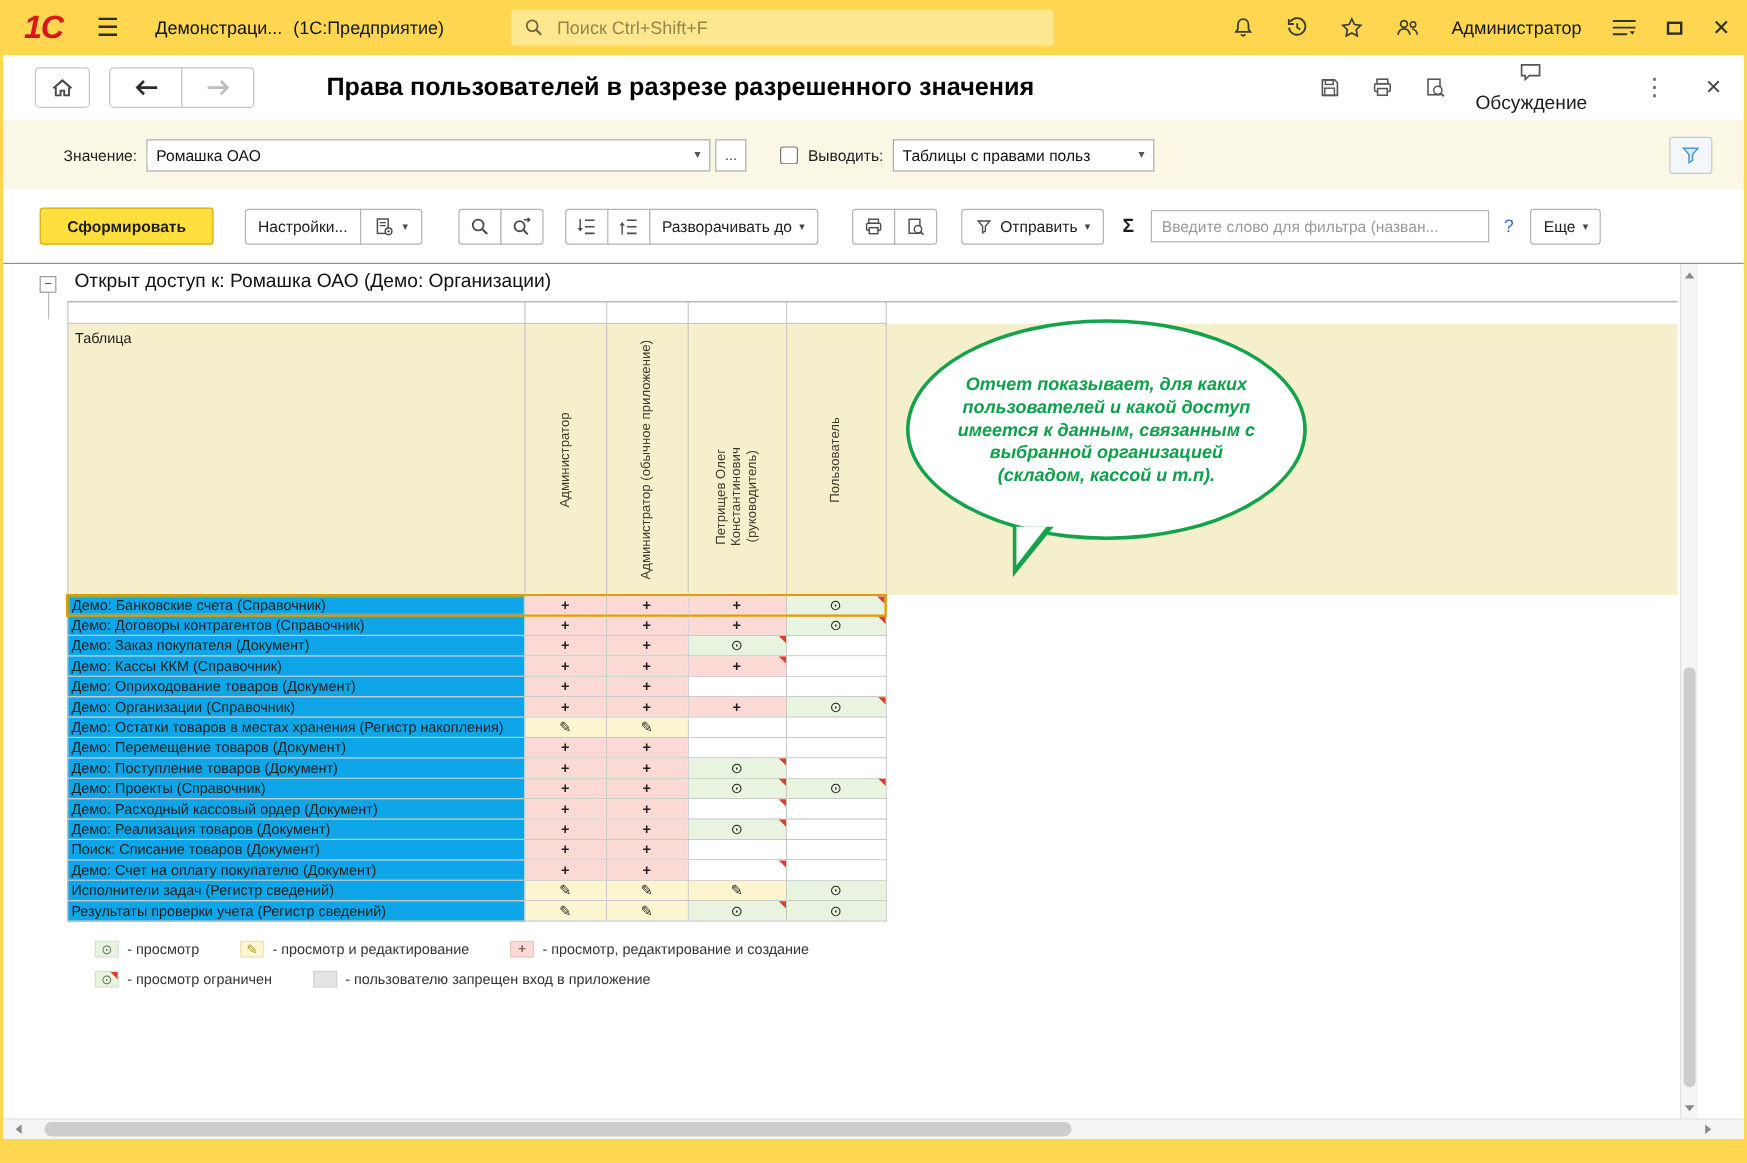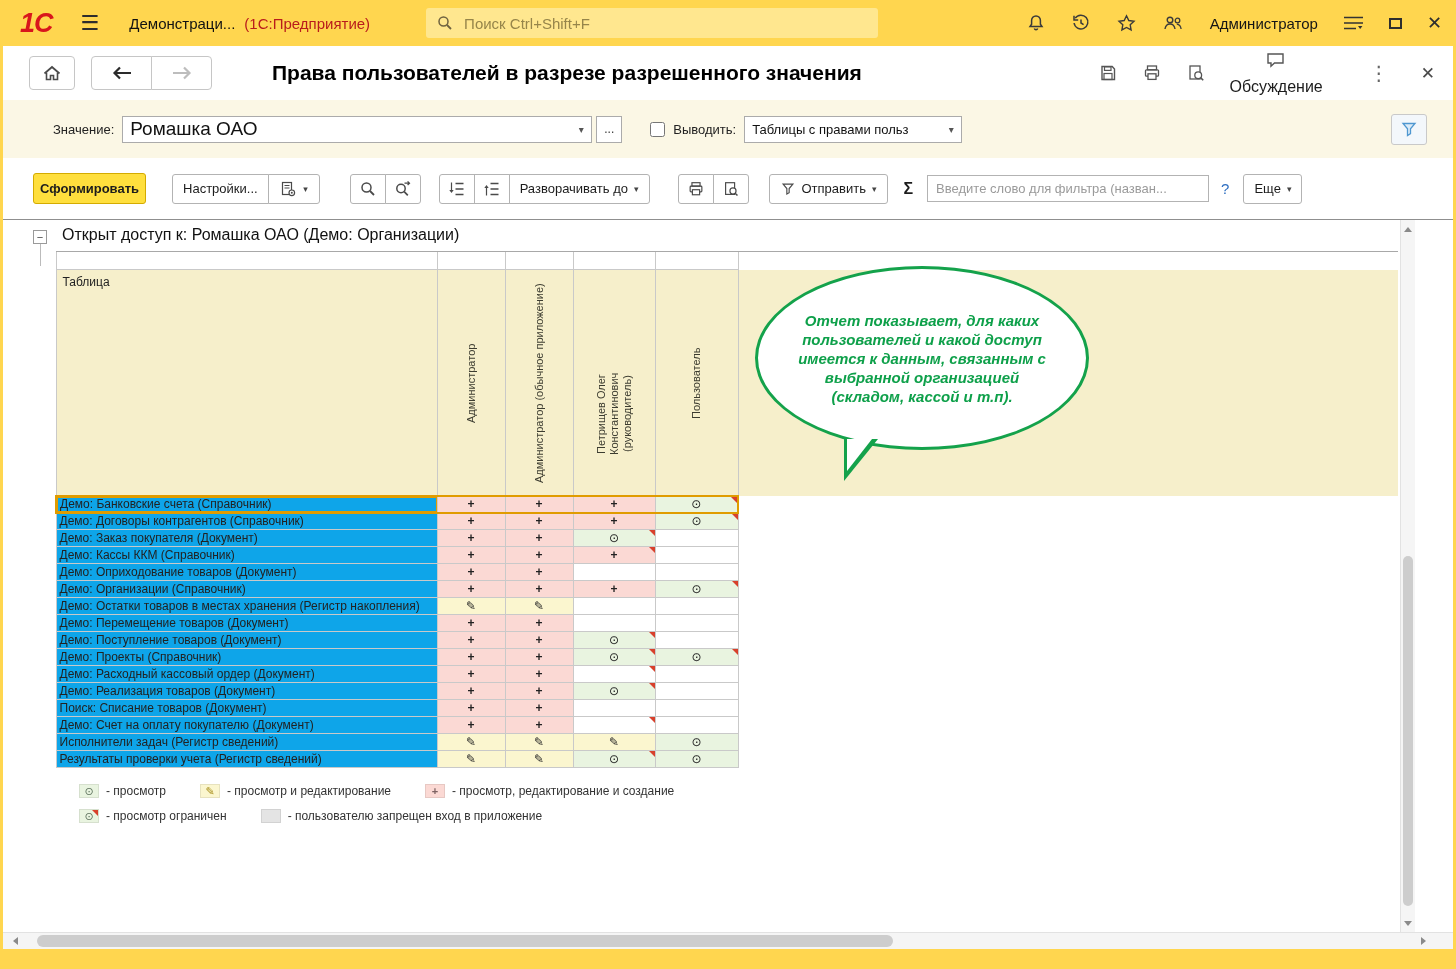--- a/index.html
+++ b/index.html
@@ -6,21 +6,21 @@
             font-family:"Liberation Sans","DejaVu Sans",sans-serif;}
   *{box-sizing:border-box;}
   svg{display:block;}
 
   
   .topbar{position:absolute;top:0;left:0;width:1456px;height:46px;background:#ffd64f;
           display:flex;align-items:center;padding:0 14px;}
   .logo{font-size:27px;font-weight:bold;font-style:italic;color:#d9161c;letter-spacing:-1px;margin-left:6px;}
   .hamburger{margin-left:28px;font-size:21px;color:#2d2d2d;cursor:pointer;}
   .app-title{margin-left:30px;font-size:15px;color:#111;}
-  .app-suffix{margin-left:9px;font-size:15px;color:#b91c1c;}
+  .app-suffix{margin-left:9px;font-size:15px;color:#0f172a;}
   .search{margin-left:56px;width:452px;height:30px;background:#ffe78f;border-radius:3px;
           display:flex;align-items:center;padding:0 10px;gap:8px;}
   .search input{flex:1;border:none;outline:none;background:transparent;font-size:15px;color:#6b5d2c;}
   .search input::placeholder{color:#96854a;}
   .top-right{margin-left:auto;display:flex;align-items:center;gap:25px;}
   .user-name{font-size:15px;color:#151515;}
   .maxbox{width:13px;height:11px;border:2px solid #2e2e2e;}
   .x-btn{font-size:18px;color:#2e2e2e;line-height:1;cursor:pointer;}
 
   
@@ -39,42 +39,42 @@
   .hdr-icons{margin-left:auto;display:flex;align-items:center;gap:24px;}
   .chat-item{display:flex;align-items:center;gap:8px;flex-direction:column;}
   .chat-label{font-size:16px;color:#1c1c1c;}
   .dots{font-size:20px;color:#666;margin-left:22px;line-height:1;}
   .win-close{font-size:17px;color:#4a4a4a;margin-left:8px;}
 
   
   .param-row{height:58px;background:#fbf7e5;display:flex;align-items:center;padding:0 26px 0 50px;}
   .p-label{font-size:13px;color:#222;margin-right:8px;white-space:nowrap;}
   .combo{display:flex;align-items:center;width:470px;height:27px;border:1px solid #ababab;background:#fff;}
-  .combo input{flex:1;border:none;outline:none;font-size:19px;padding:0 7px;color:#111;}
+  .combo input{flex:1;border:none;outline:none;font-size:13px;padding:0 7px;color:#111;}
   .combo .arrow,.select .arrow{width:20px;text-align:center;color:#555;font-size:10px;}
   .more-btn{width:26px;height:27px;border:1px solid #ababab;background:#fff;font-size:12px;color:#333;
             display:flex;align-items:center;justify-content:center;margin-left:4px;cursor:pointer;}
   .chk{width:15px;height:15px;margin:0 8px 0 28px;accent-color:#fff;}
   .select{display:flex;align-items:center;width:218px;height:27px;border:1px solid #ababab;background:#fff;}
   .select .sel-text{flex:1;font-size:13px;color:#111;padding:0 7px;white-space:nowrap;overflow:hidden;}
   .filter-btn{margin-left:auto;width:36px;height:31px;border:1px solid #c9c9c9;border-radius:3px;
               background:#f3f7fb;display:flex;align-items:center;justify-content:center;cursor:pointer;}
 
   
   .toolbar-row{height:62px;background:#fff;display:flex;align-items:center;padding:0 16px 0 30px;
                border-bottom:1px solid #8f8f8f;}
   .tbtn{height:30px;border:1px solid #b3b3b3;border-radius:3px;background:#fff;display:inline-flex;
         align-items:center;justify-content:center;font-size:13px;color:#1c1c1c;padding:0 10px;gap:6px;
         white-space:nowrap;cursor:pointer;}
   .icon-btn{width:36px;padding:0;}
   .group{display:inline-flex;}
   .group .tbtn{border-radius:0;margin-left:-1px;}
   .group .tbtn:first-child{border-radius:3px 0 0 3px;margin-left:0;}
   .group .tbtn:last-child{border-radius:0 3px 3px 0;}
-  .gen-btn{background:#ffdf3d;border:1px solid #d4ab00;font-weight:bold;padding:0 6px;height:31px;}
+  .gen-btn{background:#ffdf3d;border:1px solid #d4ab00;font-weight:bold;padding:0 22px;height:31px;}
   .arr{font-size:9px;color:#444;}
   .sigma{border:none;font-size:16px;font-weight:bold;padding:0 4px;}
   .tfilter{width:282px;height:27px;border:1px solid #b3b3b3;padding:0 8px;font-size:13px;color:#8b5cf6;outline:none;}
   .tfilter::placeholder{color:#9a9a9a;}
   .help{font-size:15px;color:#2f6fc1;cursor:pointer;}
 
   
   .report-area{flex:1;position:relative;background:#fff;overflow:hidden;}
   .collapse-box{position:absolute;left:30px;top:10px;width:14px;height:14px;border:1px solid #9a9a9a;
                 background:#fff;font-size:11px;line-height:12px;text-align:center;color:#444;cursor:pointer;}

